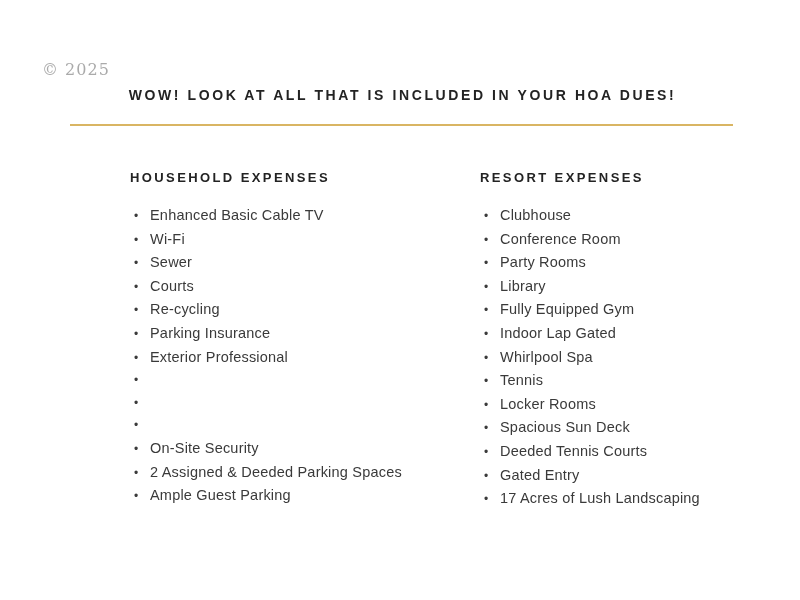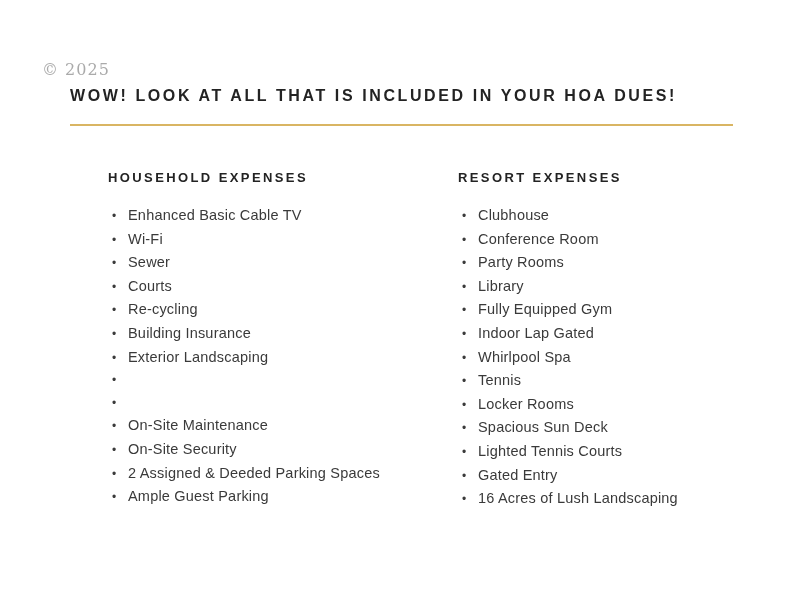--- a/index.html
+++ b/index.html
@@ -20,40 +20,40 @@
     color: #9c9c9c;
     letter-spacing: 1px;
     opacity: 0.85;
     margin-left: 40px;
   }
   .page-title {
     position: absolute;
     left: 70px;
     top: 87px;
     width: 665px;
-    font-size: 16px;
+    font-size: 14px;
     font-weight: 700;
     letter-spacing: 2.6px;
     color: #232323;
     white-space: nowrap;
-    text-align: left;
+    text-align: center;
   }
   .title-rule {
     position: absolute;
     left: 70px;
     top: 124px;
     width: 663px;
     height: 2px;
     border: none;
     background: #d9b563;
   }
   .columns {
     position: absolute;
     top: 170px;
-    left: 108px;
+    left: 130px;
     width: 640px;
     display: flex;
   }
   .column { width: 350px; }
   .column + .column { width: 290px; }
   .column-heading {
     font-size: 13px;
     font-weight: 700;
     letter-spacing: 2.4px;
     color: #232323;
@@ -105,35 +105,34 @@
         <li>
           <span class="bullet">•</span>
           <span>Courts</span>
         </li>
         <li>
           <span class="bullet">•</span>
           <span>Re-cycling</span>
         </li>
         <li>
           <span class="bullet">•</span>
-          <span>Building Insurance</span>
-        </li>
-        <li>
-          <span class="bullet">•</span>
-          <span>Exterior Landscaping</span>
-        </li>
-        <li>
-          <span class="bullet">•</span>
-        </li>
-        <li>
-          <span class="bullet">•</span>
-        </li>
-        <li>
-          <span class="bullet">•</span>
-          <span>On-Site Maintenance</span>
+          <span>Parking Insurance</span>
+        </li>
+        <li>
+          <span class="bullet">•</span>
+          <span>Exterior Professional</span>
+        </li>
+        <li>
+          <span class="bullet">•</span>
+        </li>
+        <li>
+          <span class="bullet">•</span>
+        </li>
+        <li>
+          <span class="bullet">•</span>
         </li>
         <li>
           <span class="bullet">•</span>
           <span>On-Site Security</span>
         </li>
         <li>
           <span class="bullet">•</span>
           <span>2 Assigned &amp; Deeded Parking Spaces</span>
         </li>
         <li>
@@ -180,25 +179,25 @@
         <li>
           <span class="bullet">•</span>
           <span>Locker Rooms</span>
         </li>
         <li>
           <span class="bullet">•</span>
           <span>Spacious Sun Deck</span>
         </li>
         <li>
           <span class="bullet">•</span>
-          <span>Lighted Tennis Courts</span>
+          <span>Deeded Tennis Courts</span>
         </li>
         <li>
           <span class="bullet">•</span>
           <span>Gated Entry</span>
         </li>
         <li>
           <span class="bullet">•</span>
-          <span>16 Acres of Lush Landscaping</span>
+          <span>17 Acres of Lush Landscaping</span>
         </li>
       </ul>
   </div>
 </div>
 
 </body></html>

